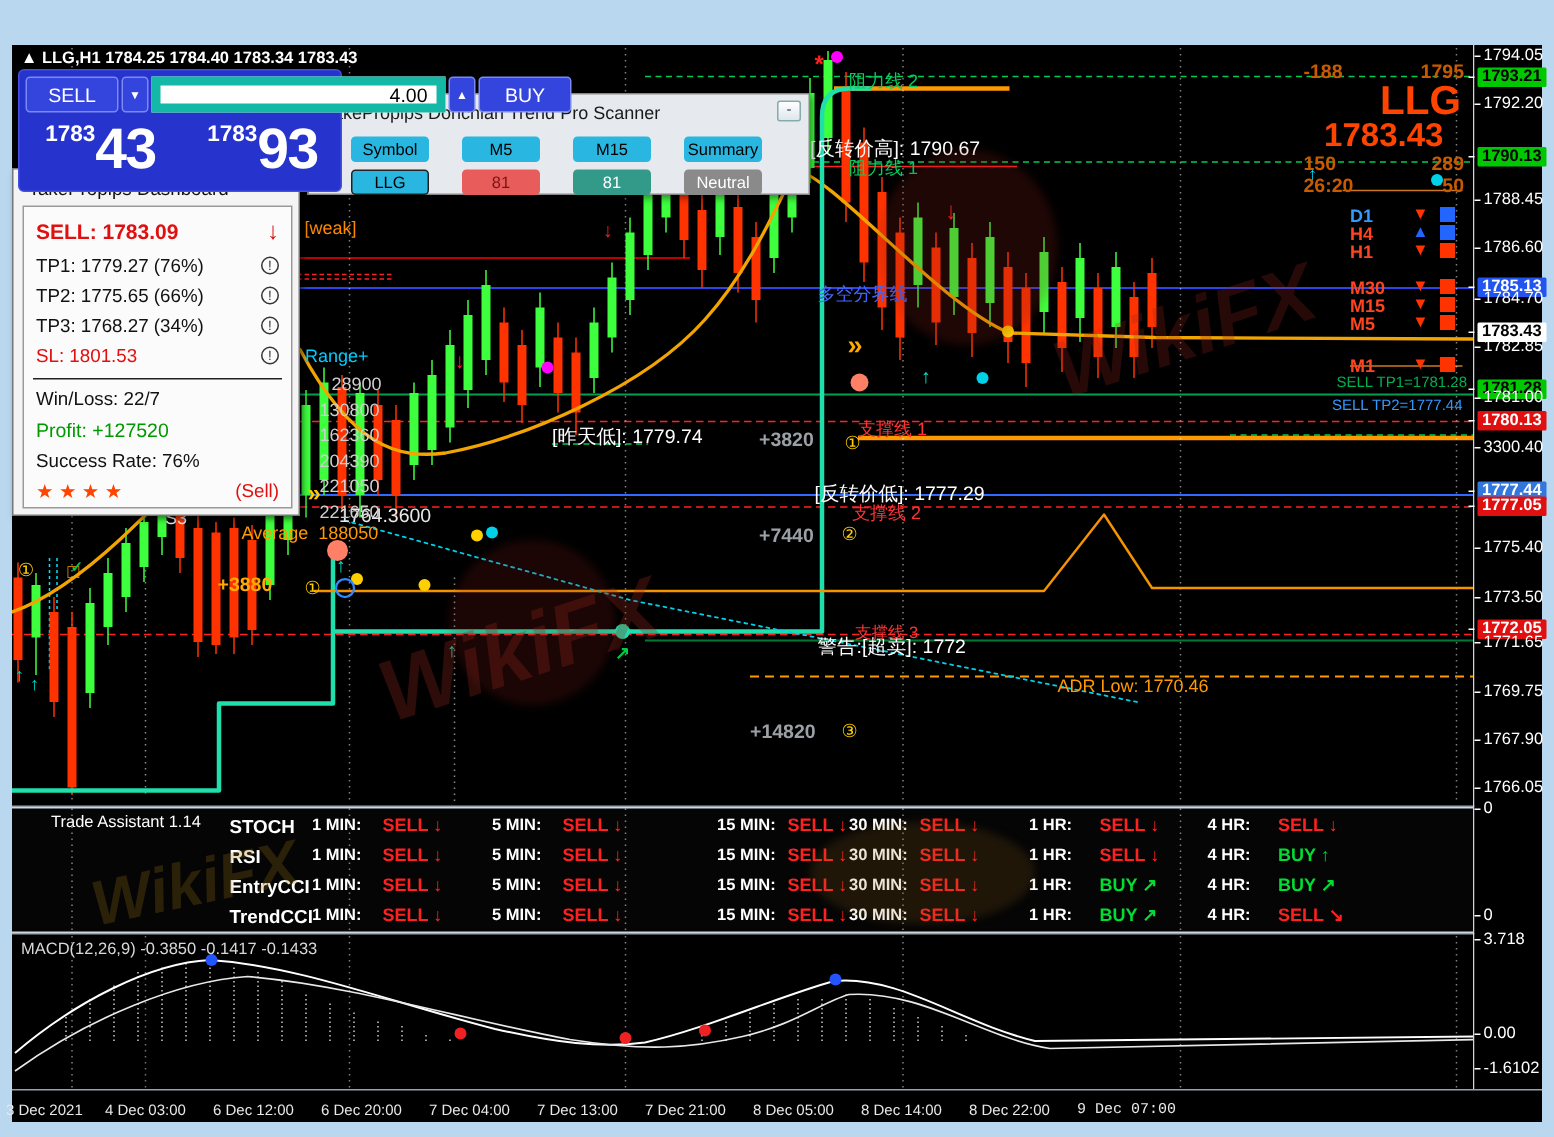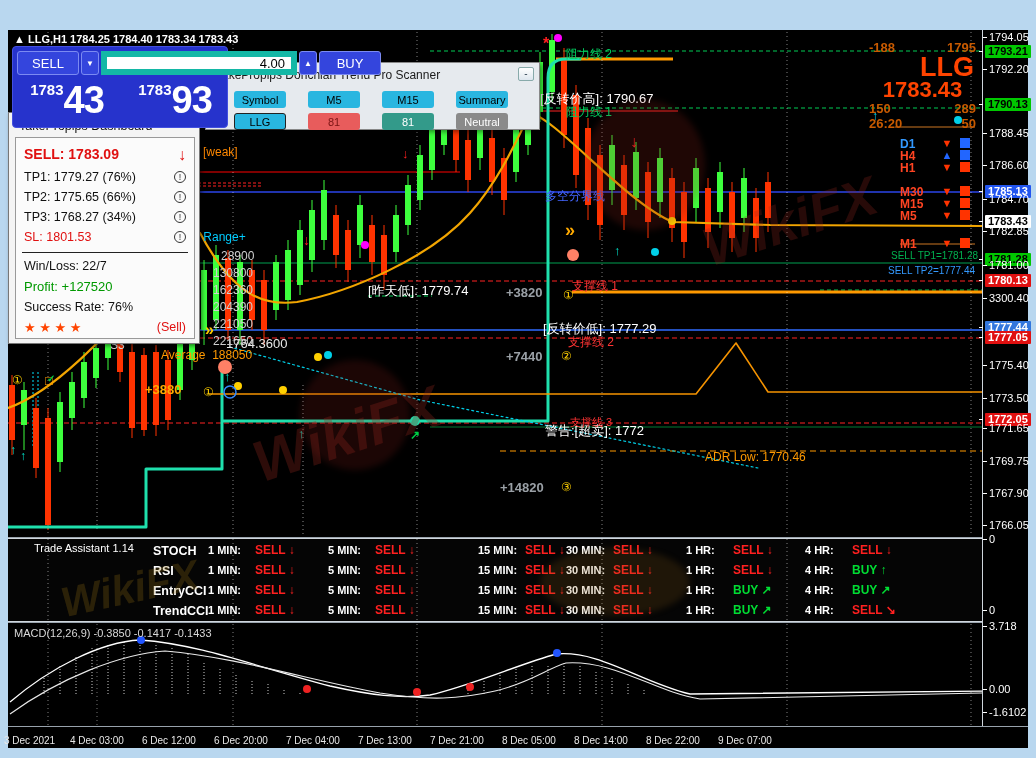--- a/index.html
+++ b/index.html
@@ -576,21 +576,21 @@
       <div class="tlabel" style="left: -4px;">3 Dec 2021</div>
       <div class="tlabel" style="left: 62px;">4 Dec 03:00</div>
       <div class="tlabel" style="left: 134px;">6 Dec 12:00</div>
       <div class="tlabel" style="left: 206px;">6 Dec 20:00</div>
       <div class="tlabel" style="left: 278px;">7 Dec 04:00</div>
       <div class="tlabel" style="left: 350px;">7 Dec 13:00</div>
       <div class="tlabel" style="left: 422px;">7 Dec 21:00</div>
       <div class="tlabel" style="left: 494px;">8 Dec 05:00</div>
       <div class="tlabel" style="left: 566px;">8 Dec 14:00</div>
       <div class="tlabel" style="left: 638px;">8 Dec 22:00</div>
-      <div class="tlabel" style="left: 710px;">9 Dec 07:00</div>
+      <div class="tlabel" style="left: 710px; font-family: Liberation Mono, monospace;">9 Dec 07:00</div>
     </div>
 
   <div id="tradepane">
     <div class="tp-title">Trade Assistant 1.14</div>
   <div class="tp-name" style="left: 145px; top: 5px;">STOCH</div>
       <div class="tp-cell" style="left: 200px; top: 5px;">1 MIN:</div>
       <div class="tp-cell tp-val" style="left: 247px; top: 4px; color: rgb(255, 32, 32);">SELL ↓</div>
       <div class="tp-cell" style="left: 320px; top: 5px;">5 MIN:</div>
       <div class="tp-cell tp-val" style="left: 367px; top: 4px; color: rgb(255, 32, 32);">SELL ↓</div>
       <div class="tp-cell" style="left: 470px; top: 5px;">15 MIN:</div>

